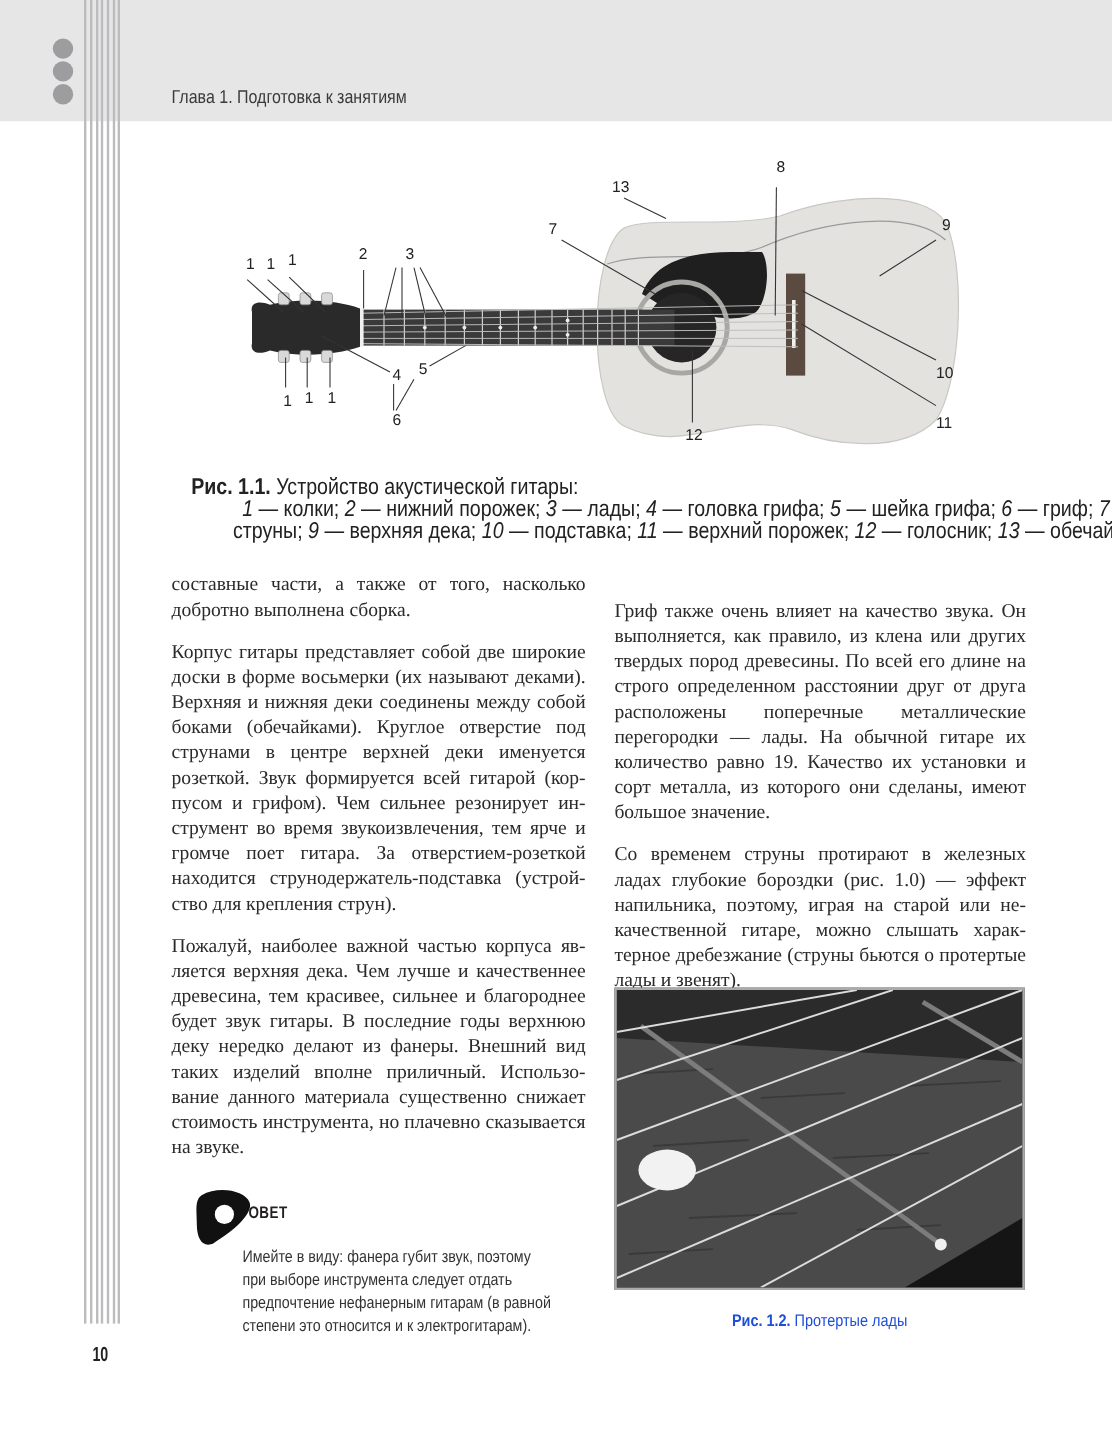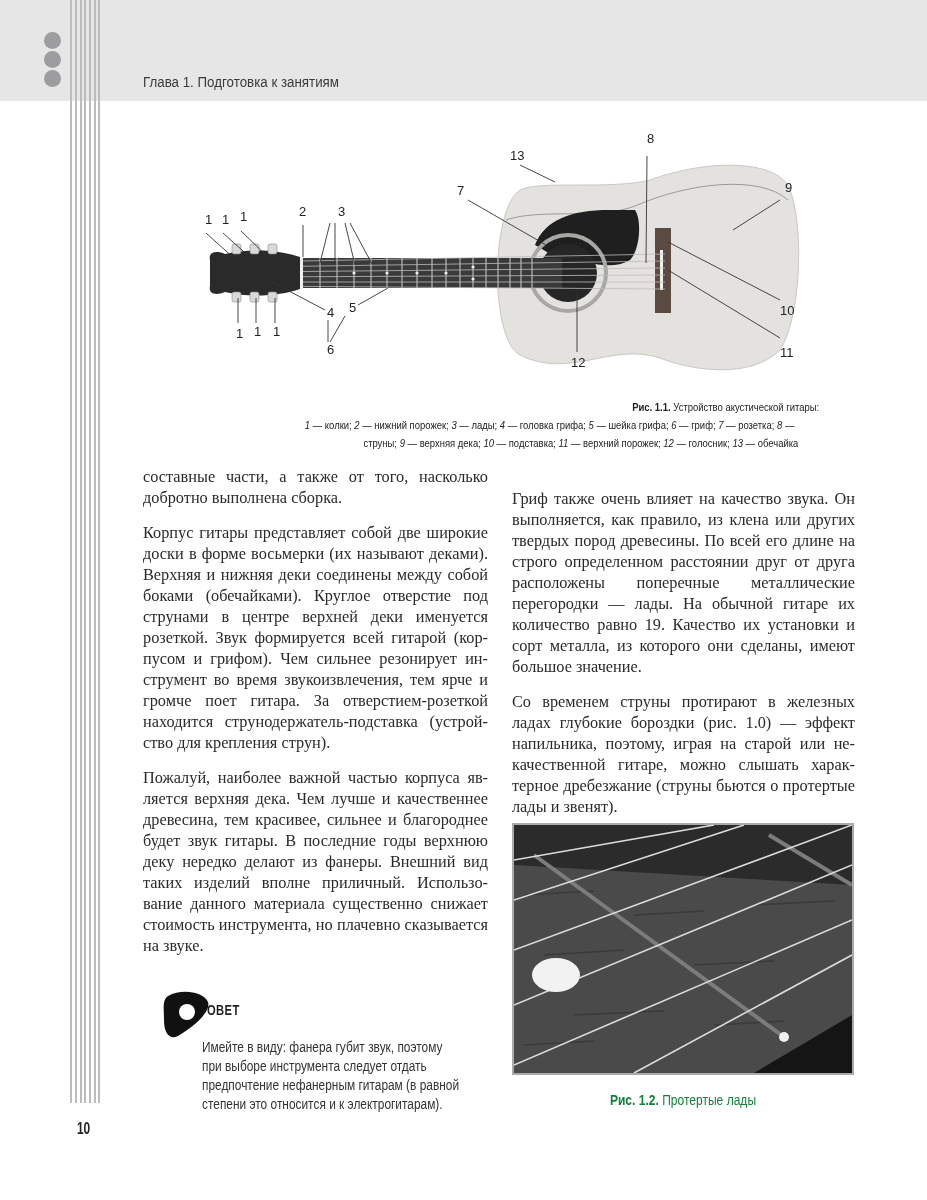--- a/index.html
+++ b/index.html
@@ -17,50 +17,50 @@
   .vlines { position: absolute; left: 70px; top: 0; height: 1103px; width: 30px; }
   .vlines span { position: absolute; top: 0; bottom: 0; width: 2px; background: #bcbcbf; }
   .running-head {
     position: absolute; left: 143px; top: 73px; font-size: 15.5px; color: #3a3a3a;
     transform: scaleX(0.86); transform-origin: left top; white-space: nowrap;
   }
   .figure1 { position: absolute; left: 190px; top: 120px; width: 640px; height: 270px; }
   .figure1 svg { position: absolute; left: 0; top: 0; }
   .lbl { position: absolute; font-size: 13px; color: #222; font-family: "Liberation Sans", sans-serif; }
   .caption1 {
-    position: absolute; left: 114px; width: 720px; top: 398px; text-align: right;
-    font-size: 11px; line-height: 18px; color: #222;
+    position: absolute; left: 133px; width: 720px; top: 398px; text-align: left;
+    font-size: 19px; line-height: 18px; color: #222;
   }
   .caption1 .inner { display: inline-block; transform: scaleX(0.86); transform-origin: center top; white-space: nowrap; }
   .caption1 b { font-weight: bold; }
   .caption1 i { font-style: italic; }
   .body-col {
     position: absolute; font-family: "Liberation Serif", serif; font-size: 16.3px; line-height: 21px;
     color: #2a2a2a; text-align: justify; hyphens: manual;
   }
-  .body-col p { margin: 0 0 14px 0; }
+  .body-col p { margin: 10px 0 14px 0; }
   .col-left { left: 143px; top: 466px; width: 345px; }
   .col-right { left: 512px; top: 488px; width: 343px; }
   .tip { position: absolute; left: 162px; top: 990px; width: 320px; }
   .pick { position: absolute; left: 0; top: 0; width: 50px; height: 48px; }
   .tip-title {
     position: absolute; left: 45px; top: 12px; font-size: 14px; font-weight: bold; letter-spacing: 0.5px;
     transform: scaleX(0.8); transform-origin: left top;
   }
   .tip-body {
     position: absolute; left: 40px; top: 48px; width: 330px; font-size: 14px; line-height: 19px; color: #333;
     transform: scaleX(0.85); transform-origin: left top;
   }
   .tip-body div { white-space: nowrap; }
   .photo2 {
     position: absolute; left: 512px; top: 823px; width: 342px; height: 252px;
     border: 2px solid #aaa; box-sizing: border-box; background: #3b3b3b; overflow: hidden;
   }
   .caption2 {
-    position: absolute; left: 512px; width: 342px; top: 1092px; text-align: center; font-size: 14px; color: #15803d;
+    position: absolute; left: 512px; width: 342px; top: 1092px; text-align: center; font-size: 14px; color: #1d4ed8;
   }
   .caption2 .inner { display: inline-block; transform: scaleX(0.86); transform-origin: center top; white-space: nowrap; }
   .page-num {
     position: absolute; left: 77px; top: 1119px; font-size: 17px; font-weight: bold; color: #222;
     transform: scaleX(0.7); transform-origin: left top;
   }
 </style>
 </head>
 <body>
 

